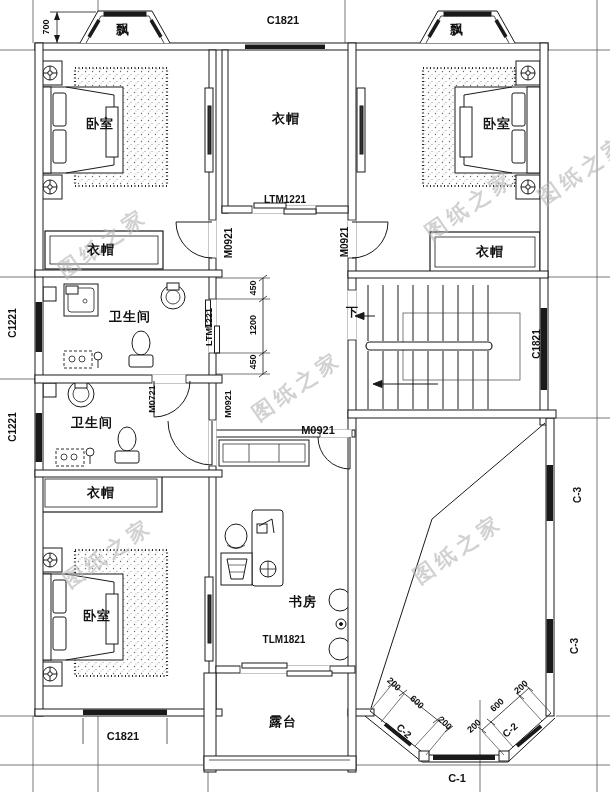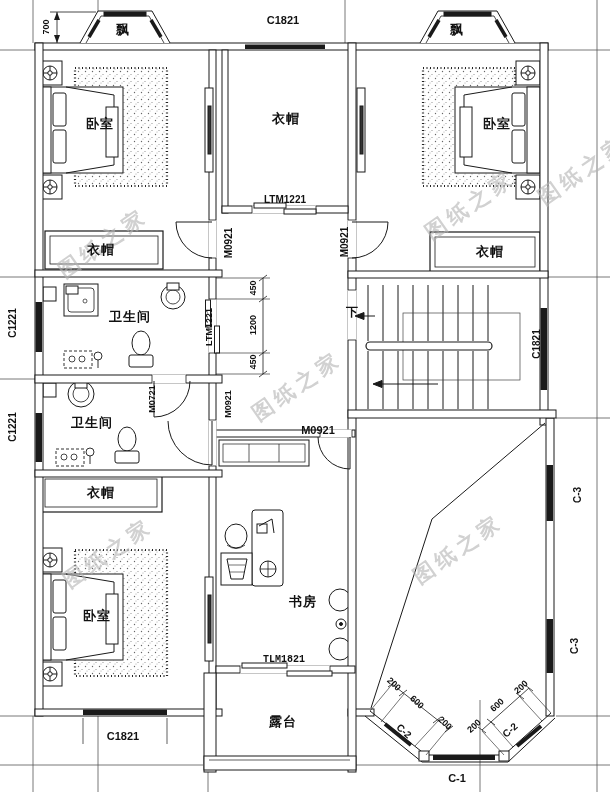--- a/index.html
+++ b/index.html
@@ -338,21 +338,21 @@
 
 <div class="lbl code" style="left:12px;top:427px;transform:translate(-50%,-50%) rotate(-90deg);">C1221</div>
 <div class="lbl room" style="left:92px;top:423px;transform:translate(-50%,-50%);">卫生间</div>
 <div class="lbl code9" style="left:152px;top:399px;transform:translate(-50%,-50%) rotate(-90deg);">M0721</div>
 <div class="lbl code9" style="left:228px;top:404px;transform:translate(-50%,-50%) rotate(-90deg);">M0921</div>
 <div class="lbl code11" style="left:318px;top:430px;transform:translate(-50%,-50%);">M0921</div>
 
 <div class="lbl room" style="left:101px;top:493px;transform:translate(-50%,-50%);">衣帽</div>
 <div class="lbl room" style="left:97px;top:616px;transform:translate(-50%,-50%);">卧室</div>
 <div class="lbl room" style="left:303px;top:602px;transform:translate(-50%,-50%);">书房</div>
-<div class="lbl code" style="left:284px;top:659px;transform:translate(-50%,-50%);font-family:Liberation Mono, monospace;">TLM1821</div>
+<div class="lbl code" style="left:284px;top:639px;transform:translate(-50%,-50%);">TLM1821</div>
 <div class="lbl room" style="left:283px;top:722px;transform:translate(-50%,-50%);">露台</div>
 <div class="lbl code11" style="left:123px;top:736px;transform:translate(-50%,-50%);">C1821</div>
 
 <div class="lbl code" style="left:577px;top:495px;transform:translate(-50%,-50%) rotate(-90deg);">C-3</div>
 <div class="lbl code" style="left:574px;top:646px;transform:translate(-50%,-50%) rotate(-90deg);">C-3</div>
 <div class="lbl code11" style="left:457px;top:778px;transform:translate(-50%,-50%);text-align:center;">C-1</div>
 <div class="lbl code" style="left:404px;top:731px;transform:translate(-50%,-50%) rotate(42deg);">C-2</div>
 <div class="lbl code" style="left:510px;top:730px;transform:translate(-50%,-50%) rotate(-42deg);">C-2</div>
 
 <div class="lbl dim" style="left:394px;top:684px;transform:translate(-50%,-50%) rotate(42deg);">200</div>

